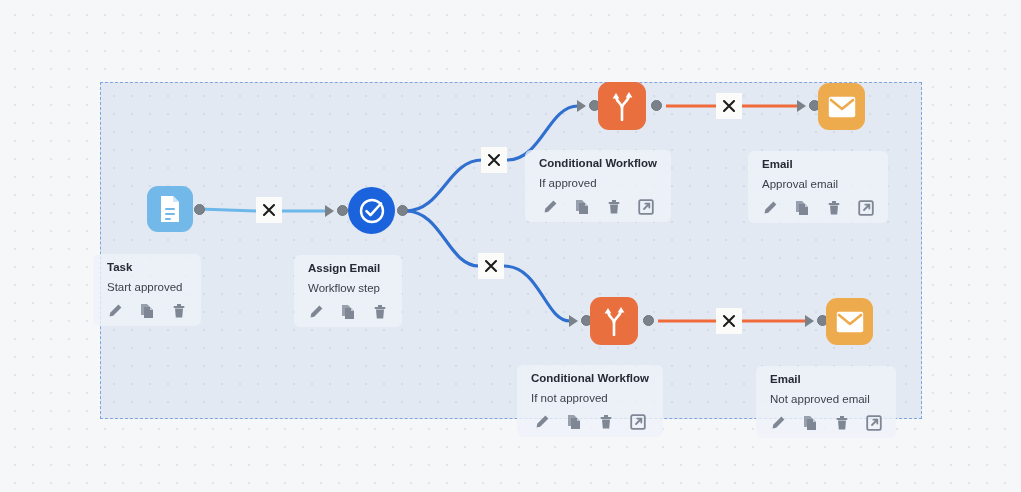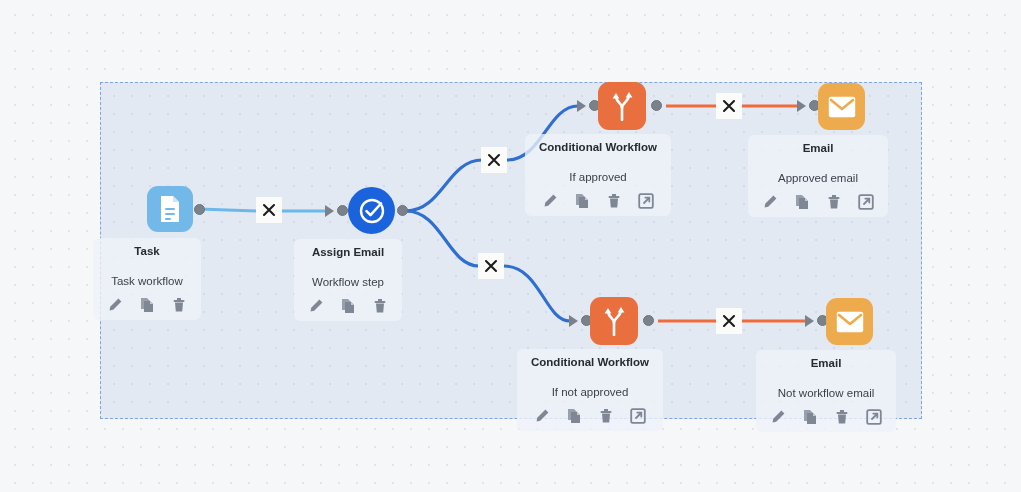--- a/index.html
+++ b/index.html
@@ -54,40 +54,40 @@
     border-radius: 11px;
     display: flex;
     align-items: center;
     justify-content: center;
   }
   .node-shape.circle {
     border-radius: 50%;
   }
   .node-card {
     position: absolute;
-    top: 52px;
+    top: 68px;
     left: 50%;
     transform: translateX(-50%);
     background: rgba(238, 242, 248, 0.78);
     border-radius: 6px;
     padding: 6px 14px 7px 14px;
-    text-align: center;
+    text-align: left;
     white-space: nowrap;
   }
   .node-title {
     font-size: 11.5px;
     font-weight: bold;
     color: #252a33;
     line-height: 15px;
   }
   .node-sub {
     font-size: 11.5px;
     color: #3a3f49;
     line-height: 17px;
-    margin-top: 14px;
+    margin-top: 4px;
   }
   .node-actions {
     display: flex;
     justify-content: center;
     gap: 16px;
     margin-top: 7px;
   }
   .act {
     width: 16px;
     height: 16px;
@@ -196,21 +196,21 @@
     <svg width="26" height="28" viewBox="0 0 26 28">
       <path d="M4 1 H16 L22 7 V27 H4 Z" fill="#ffffff"></path>
       <path d="M16 1 V7 H22 Z" fill="#cfe5f7"></path>
       <rect x="8" y="13" width="10" height="2" rx="1" fill="#72b8e8"></rect>
       <rect x="8" y="18" width="10" height="2" rx="1" fill="#72b8e8"></rect>
       <rect x="8" y="23" width="6" height="2" rx="1" fill="#72b8e8"></rect>
     </svg>
   </div>
   <div class="node-card">
     <div class="node-title">Task</div>
-    <div class="node-sub">Task workflow</div>
+    <div class="node-sub">Start approved</div>
     <div class="node-actions">
       <span class="act">
         <svg width="16" height="16" viewBox="0 0 16 16">
             <path d="M11.4 1.6l3 3-8.2 8.2-3.6.6.6-3.6z" fill="#7f8795"></path>
           </svg>
       </span>
       <span class="act">
         <svg width="16" height="16" viewBox="0 0 16 16">
             <path d="M2 1h6l3 3v8H2z" fill="#98a0ad"></path>
             <path d="M5 4h6l3 3v8H5z" fill="#7f8795"></path>
@@ -306,21 +306,21 @@
 
 <div class="node" style="left:818px; top:83px;">
   <div class="node-shape" style="background:#eeab4d; width:47px; height:47px;">
     <svg width="28" height="22" viewBox="0 0 28 22">
       <rect x="0.8" y="0.8" width="26.4" height="20.4" rx="2" fill="#ffffff"></rect>
       <path d="M3 4 L14 13 L25 4" fill="none" stroke="#eeab4d" stroke-width="2.6" stroke-linecap="round" stroke-linejoin="round"></path>
     </svg>
   </div>
   <div class="node-card">
     <div class="node-title">Email</div>
-    <div class="node-sub">Approved email</div>
+    <div class="node-sub">Approval email</div>
     <div class="node-actions">
       <span class="act">
         <svg width="16" height="16" viewBox="0 0 16 16">
             <path d="M11.4 1.6l3 3-8.2 8.2-3.6.6.6-3.6z" fill="#7f8795"></path>
           </svg>
       </span>
       <span class="act">
         <svg width="16" height="16" viewBox="0 0 16 16">
             <path d="M2 1h6l3 3v8H2z" fill="#98a0ad"></path>
             <path d="M5 4h6l3 3v8H5z" fill="#7f8795"></path>
@@ -388,21 +388,21 @@
 
 <div class="node" style="left:826px; top:298px;">
   <div class="node-shape" style="background:#eeab4d; width:47px; height:47px;">
     <svg width="28" height="22" viewBox="0 0 28 22">
       <rect x="0.8" y="0.8" width="26.4" height="20.4" rx="2" fill="#ffffff"></rect>
       <path d="M3 4 L14 13 L25 4" fill="none" stroke="#eeab4d" stroke-width="2.6" stroke-linecap="round" stroke-linejoin="round"></path>
     </svg>
   </div>
   <div class="node-card">
     <div class="node-title">Email</div>
-    <div class="node-sub">Not workflow email</div>
+    <div class="node-sub">Not approved email</div>
     <div class="node-actions">
       <span class="act">
         <svg width="16" height="16" viewBox="0 0 16 16">
             <path d="M11.4 1.6l3 3-8.2 8.2-3.6.6.6-3.6z" fill="#7f8795"></path>
           </svg>
       </span>
       <span class="act">
         <svg width="16" height="16" viewBox="0 0 16 16">
             <path d="M2 1h6l3 3v8H2z" fill="#98a0ad"></path>
             <path d="M5 4h6l3 3v8H5z" fill="#7f8795"></path>

